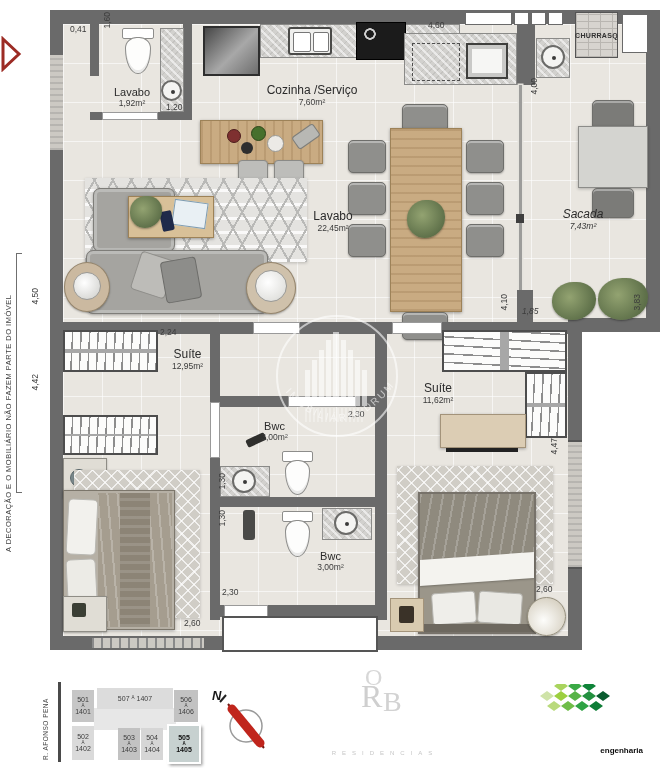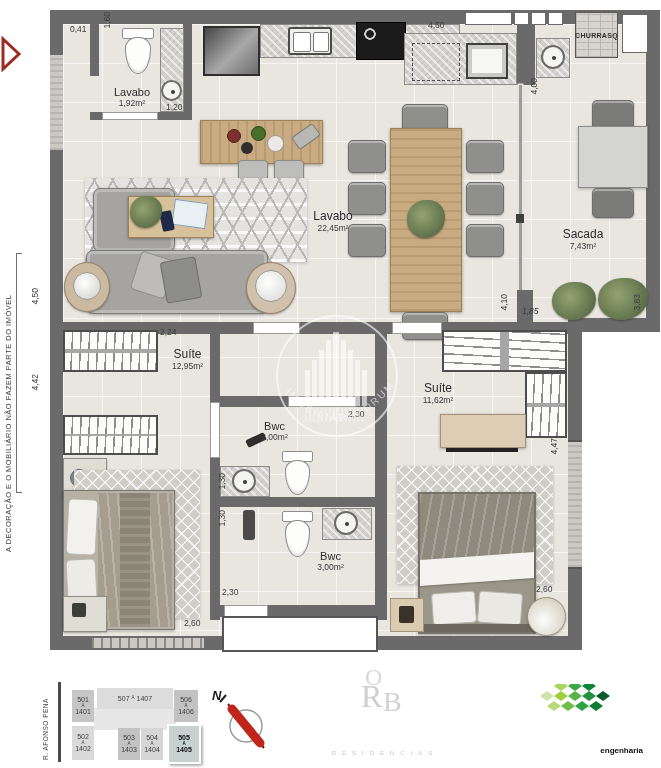--- a/index.html
+++ b/index.html
@@ -239,25 +239,29 @@
     </div>
     <div class="abs" style="left:390px;top:598px;width:32px;height:32px;background:#d9cbb0;border:1px solid #a3937a;">
       <div class="abs" style="left:8px;top:7px;width:15px;height:17px;background:#3a3228;border-radius:2px;"></div>
     </div>
     <div class="abs" style="left:527px;top:597px;width:37px;height:37px;border-radius:50%;background:radial-gradient(circle at 42% 60%,#fdfdfb,#d8d2c4 75%,#b4ab97);border:1px solid #96907e;box-shadow:0 1px 2px rgba(0,0,0,.3);"></div>
 
     <div class="room-label sm" style="left:96px;top:86px;width:72px;">
       <div class="room-name">Lavabo</div>
       <div class="room-area">1,92m²</div>
     </div>
+    <div class="room-label" style="left:258px;top:84px;width:108px;">
+      <div class="room-name">Cozinha /Serviço</div>
+      <div class="room-area">7,60m²</div>
+    </div>
     <div class="room-label" style="left:298px;top:210px;width:70px;">
       <div class="room-name">Lavabo</div>
       <div class="room-area">22,45m²</div>
     </div>
-    <div class="room-label" style="left:545px;top:228px;width:76px;">
+    <div class="room-label" style="left:545px;top:208px;width:76px;font-style:italic;">
       <div class="room-name">Sacada</div>
       <div class="room-area">7,43m²</div>
     </div>
     <div class="room-label" style="left:150px;top:348px;width:75px;">
       <div class="room-name">Suíte</div>
       <div class="room-area">12,95m²</div>
     </div>
     <div class="room-label" style="left:398px;top:382px;width:80px;">
       <div class="room-name">Suíte</div>
       <div class="room-area">11,62m²</div>

